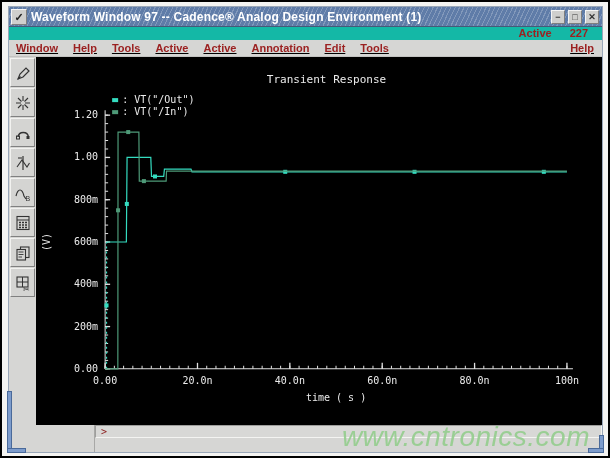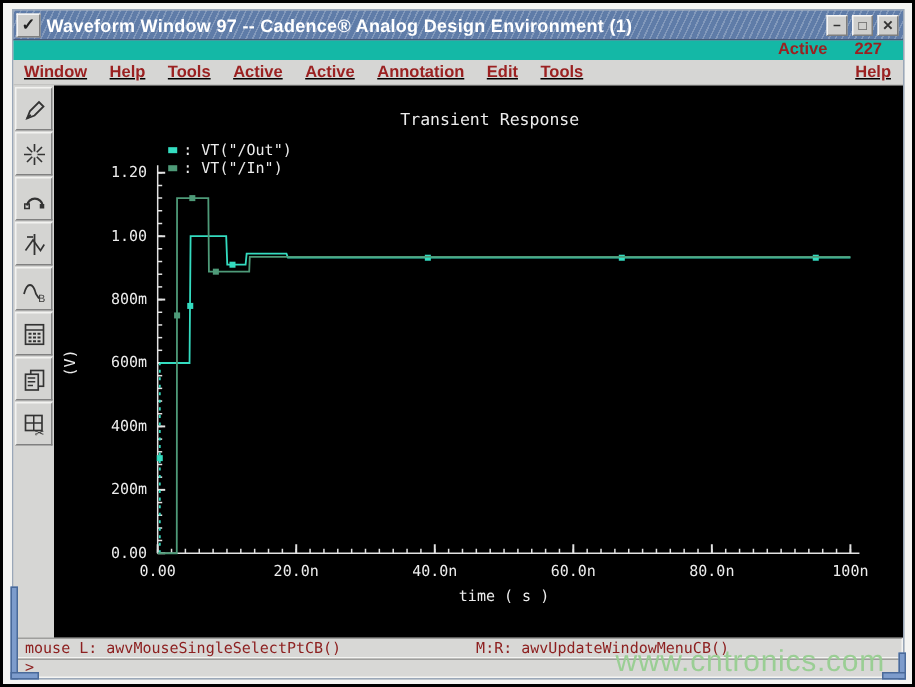--- a/index.html
+++ b/index.html
@@ -37,21 +37,21 @@
   
   .statusbar { height:27px; display:flex; background:#d6d6d4; }
   .status-left-pad { width:86px; border-right:1px solid #a8a8a6; }
   .status-col { flex:1; display:flex; flex-direction:column; }
   .status-row { height:14px; display:flex; align-items:center; border:1px solid; border-color:#9e9e9c #f4f4f2 #f4f4f2 #9e9e9c; background:#d8d8d6; padding:0 5px; }
   .status-row.prompt { height:13px; }
   .status-text { color:#8d2020; font-size:10px; font-family:"DejaVu Sans Mono", monospace; white-space:nowrap; }
   .status-m { margin-left:90px; }
   .status-r { margin-left:auto; margin-right:110px; }
 
-  .watermark { position:absolute; right:12px; bottom:-1px; font-size:20px; color:rgba(151,205,144,0.95); font-family:"Liberation Sans", sans-serif; letter-spacing:.5px; pointer-events:none; }
+  .watermark { position:absolute; right:12px; bottom:-1px; font-size:28px; color:rgba(151,205,144,0.95); font-family:"Liberation Sans", sans-serif; letter-spacing:.5px; pointer-events:none;font-style:italic; }
 
   
   .grip { position:absolute; background:#7d9ccc; border:1px solid #4a6a9a; }
   .grip.bl-v { left:5px; bottom:3px; width:5px; height:62px; }
   .grip.bl-h { left:5px; bottom:3px; width:19px; height:5px; }
   .grip.br-v { right:4px; bottom:3px; width:5px; height:18px; }
   .grip.br-h { right:4px; bottom:3px; width:16px; height:5px; }
 </style>
 </head>
 <body>
@@ -282,25 +282,20 @@
               <rect x="90.05" y="72.86666666666665" width="4" height="4" fill="#4e9a78"></rect>
               <rect x="105.724" y="121.78" width="4" height="4" fill="#4e9a78"></rect>
             </g>
           </svg>
       </div>
     </div>
 
     <div class="statusbar">
       <div class="status-left-pad"></div>
       <div class="status-col">
-        <div class="status-row">
-          <span class="status-text">mouse L: awvMouseSingleSelectPtCB()</span>
-          <span class="status-text status-m">M:</span>
-          <span class="status-text status-r">R: awvUpdateWindowMenuCB()</span>
-        </div>
         <div class="status-row prompt">
           <span class="status-text">&gt;</span>
         </div>
       </div>
     </div>
 
     <div class="watermark">www.cntronics.com</div>
   </div>
 
   <div class="grip bl-v"></div>

